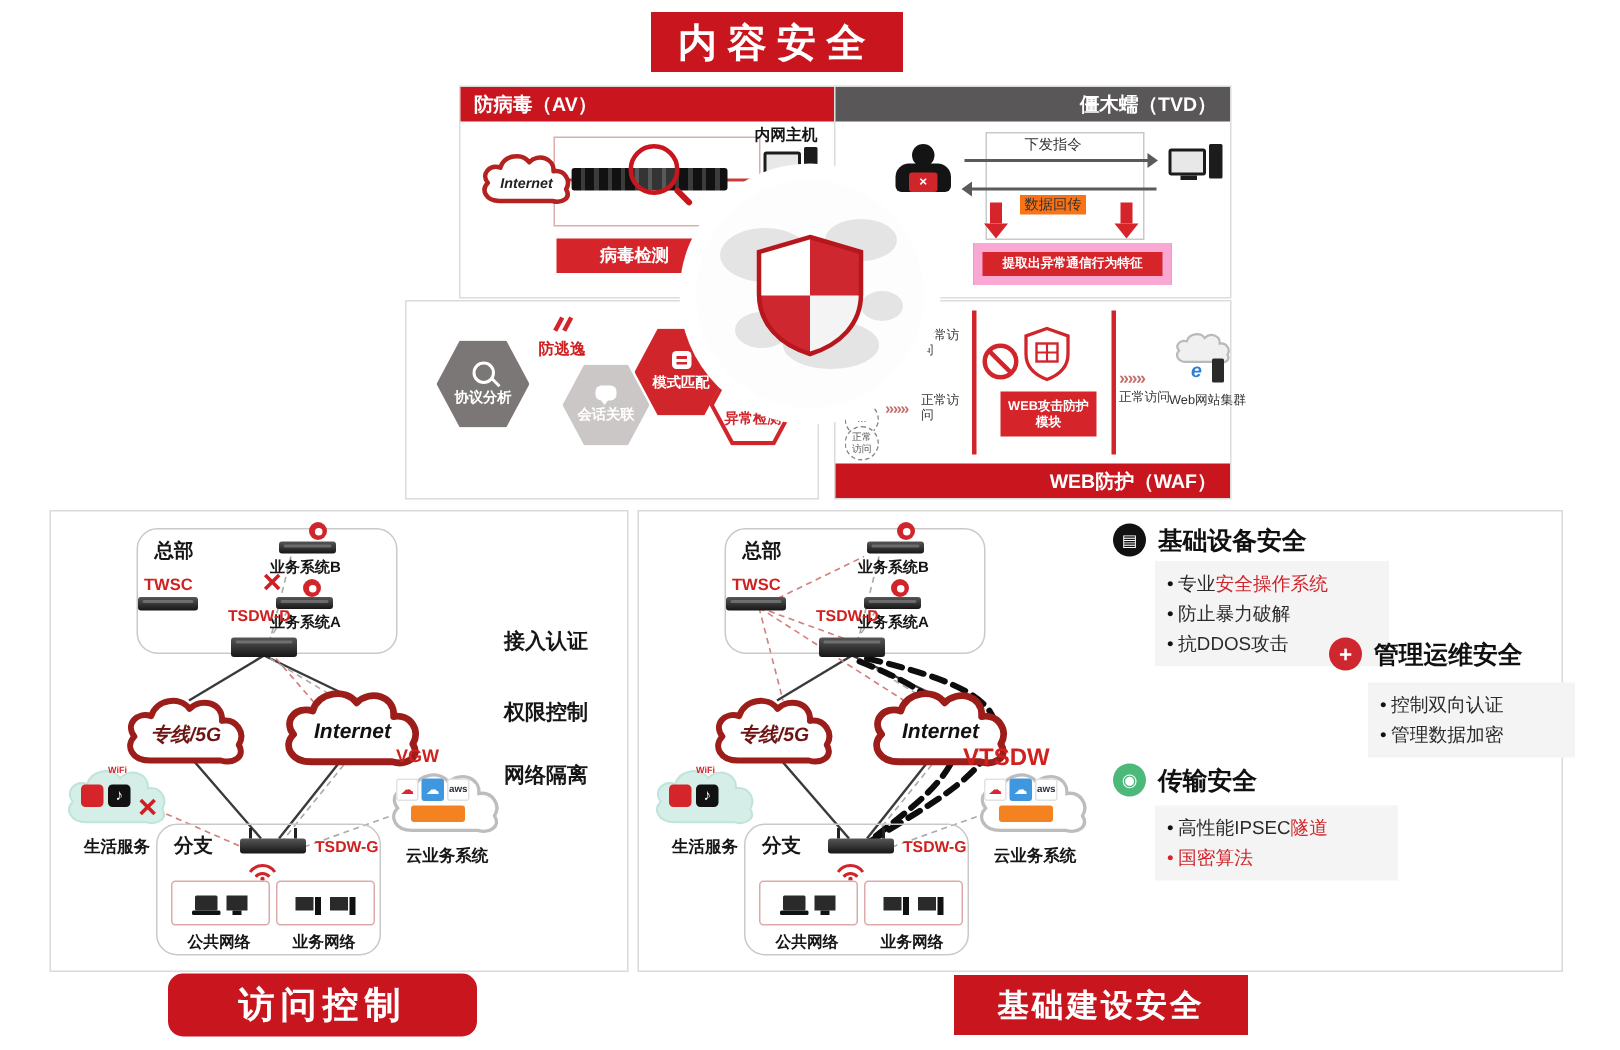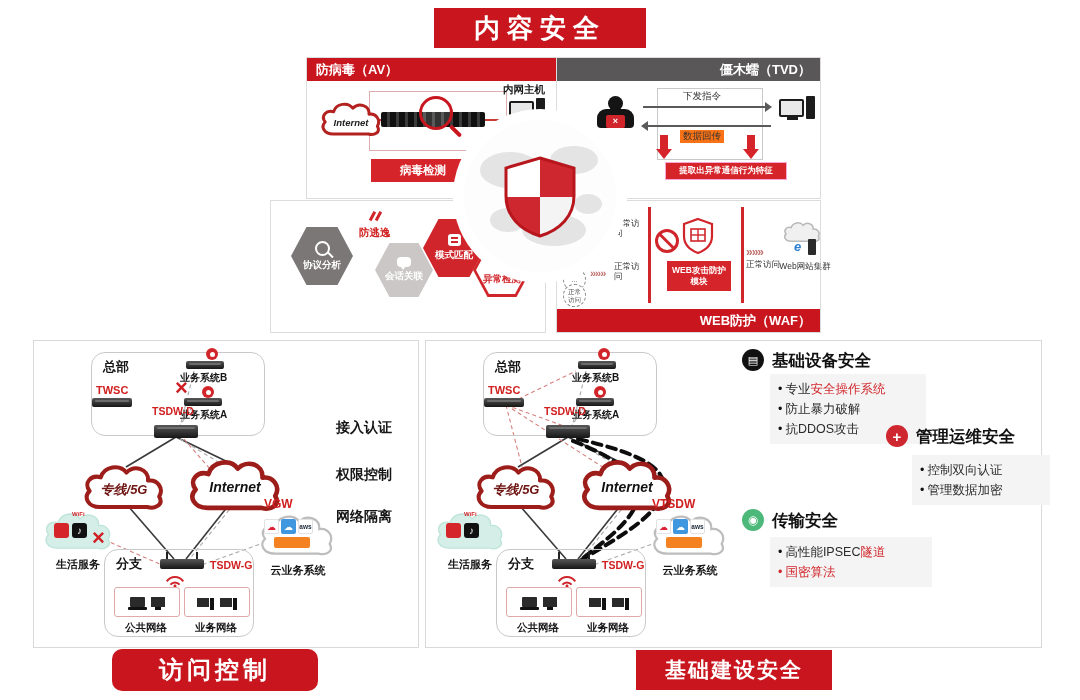--- a/index.html
+++ b/index.html
@@ -69,21 +69,21 @@
   .ant{position:absolute;width:2px;height:7px;background:#222;}
   .runner{position:absolute;width:14px;height:12px;}
   .runner i{position:absolute;width:2.5px;height:10px;background:#d0262b;transform:rotate(28deg);display:block;}
   .runner i:nth-child(2){left:6px;}
 </style>
 </head>
 <body>
 
 <div id="canvas">
 
-  <div class="titlebox" style="left:434px;top:8px;width:212px;height:40px;font-size:26px;letter-spacing:7px;">内容安全</div>
+  <div class="titlebox" style="left:434px;top:8px;width:168px;height:40px;font-size:26px;letter-spacing:7px;">内容安全</div>
 
   <div class="box" style="left:270px;top:57px;width:274px;height:140px;margin-left:36px;">
     <div class="bar red">防病毒（AV）</div>
     <div class="abs" style="left:70px;top:61px;width:150px;height:2px;background:#c73c38;"></div>
     <div class="abs" style="left:216px;top:56px;border-left:8px solid #c73c38;border-top:6px solid transparent;border-bottom:6px solid transparent;"></div>
     <div class="abs" style="left:62px;top:33px;width:136px;height:58px;border:1px solid #dcaeae;"></div>
     <div class="cl" style="left:10px;top:40px;width:68px;height:42px;">
       <svg viewBox="0 0 110 70">
           <path d="M25 60 C10 60 4 48 12 40 C4 30 14 19 26 23 C30 9 50 6 58 17 C68 7 86 12 85 27 C97 25 105 37 99 47 C105 57 94 63 84 60 Z" fill="#fff" stroke="#b3221f" stroke-width="5" stroke-linejoin="round"></path>
         </svg>
@@ -109,21 +109,21 @@
     </div>
     <div class="abs" style="left:100px;top:30px;width:104px;height:70px;border:1px solid #c9c9c9;"></div>
     <div class="abs" style="left:86px;top:48px;width:124px;height:1.5px;background:#5a5a5a;"></div>
     <div class="abs" style="left:208px;top:44px;border-left:7px solid #5a5a5a;border-top:5px solid transparent;border-bottom:5px solid transparent;"></div>
     <div class="blbl" style="left:123px;top:32px;font-size:9.5px;background:#fff;padding:0 3px;font-weight:normal;color:#333;">下发指令</div>
     <div class="abs" style="left:90px;top:67px;width:124px;height:1.5px;background:#5a5a5a;"></div>
     <div class="abs" style="left:84px;top:63px;border-right:7px solid #5a5a5a;border-top:5px solid transparent;border-bottom:5px solid transparent;"></div>
     <div class="blbl" style="left:123px;top:72px;font-size:9.5px;background:#f97316;padding:0 3px;font-weight:normal;color:#333;">数据回传</div>
     <div class="dArrow" style="left:99px;top:77px;"></div>
     <div class="dArrow" style="left:186px;top:77px;"></div>
-    <div class="titlebox" style="left:92px;top:104px;width:120px;height:16px;font-size:8.5px;background:#d5242a;border:1px solid #f9a8d4;margin-left:16px;">提取出异常通信行为特征</div>
+    <div class="titlebox" style="left:92px;top:104px;width:120px;height:16px;font-size:8.5px;background:#d5242a;border:6px solid #f9a8d4;">提取出异常通信行为特征</div>
     <div class="host" style="left:222px;top:38px;width:36px;height:26px;">
         <i class="twr"></i>
         <i class="mon"></i>
         <i class="std"></i>
       </div>
   </div>
 
   <div class="box" style="left:270px;top:200px;width:274px;height:131px;">
     <div class="hex" style="left:20px;top:26px;width:62px;height:58px;background:#7b7777;">
       <div class="hexc" style="color:#fff;">
@@ -370,21 +370,21 @@
           <path d="M25 60 C10 60 4 48 12 40 C4 30 14 19 26 23 C30 9 50 6 58 17 C68 7 86 12 85 27 C97 25 105 37 99 47 C105 57 94 63 84 60 Z" fill="#fff" stroke="#9d1d1a" stroke-width="5" stroke-linejoin="round"></path>
         </svg>
       <span class="clbl" style="top:22px;font-size:13px;color:#6e1513;">专线/5G</span>
     </div>
     <div class="cl" style="left:146px;top:112px;width:110px;height:64px;">
       <svg viewBox="0 0 110 70">
           <path d="M25 60 C10 60 4 48 12 40 C4 30 14 19 26 23 C30 9 50 6 58 17 C68 7 86 12 85 27 C97 25 105 37 99 47 C105 57 94 63 84 60 Z" fill="#fff" stroke="#9d1d1a" stroke-width="5" stroke-linejoin="round"></path>
         </svg>
       <span class="clbl" style="top:26px;font-size:14px;color:#111;">Internet</span>
     </div>
-    <div class="rlbl" style="left:226px;top:156px;font-size:12px;">VTSDW</div>
+    <div class="rlbl" style="left:216px;top:156px;font-size:16px;">VTSDW</div>
     <div class="cl" style="left:216px;top:168px;width:94px;height:52px;">
       <svg viewBox="0 0 110 70">
           <path d="M25 60 C10 60 4 48 12 40 C4 30 14 19 26 23 C30 9 50 6 58 17 C68 7 86 12 85 27 C97 25 105 37 99 47 C105 57 94 63 84 60 Z" fill="#fff" stroke="#bdbdbd" stroke-width="3"></path>
         </svg>
       <div class="abs" style="left:14px;top:10px;display:flex;gap:2px;">
         <span class="vsq" style="font-size:9px;color:#d23;">☁</span>
         <span class="vsq" style="background:#3f97e0;color:#fff;font-size:9px;border:none;">☁</span>
         <span class="vsq" style="font-size:6.5px;color:#232f3e;">aws</span>
       </div>
       <div class="abs" style="left:24px;top:28px;width:36px;height:11px;background:#f58220;border-radius:2px;"></div>

